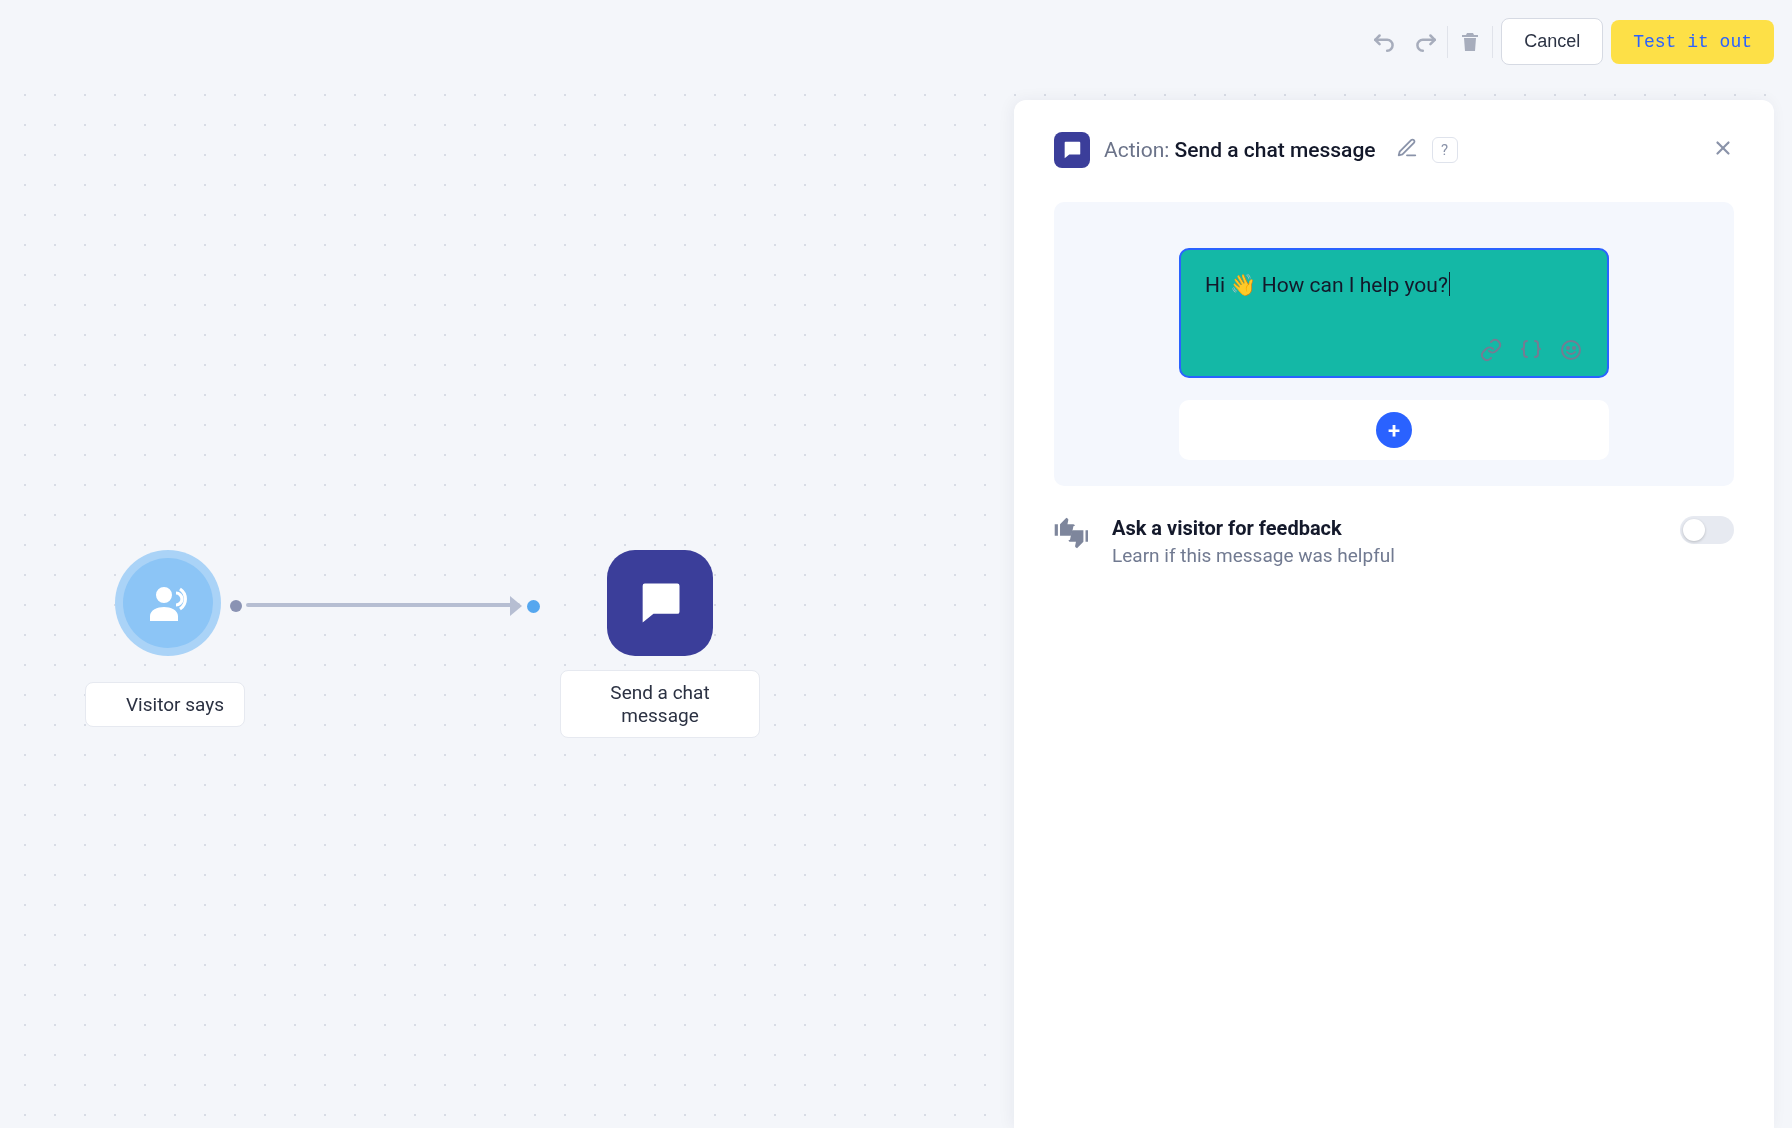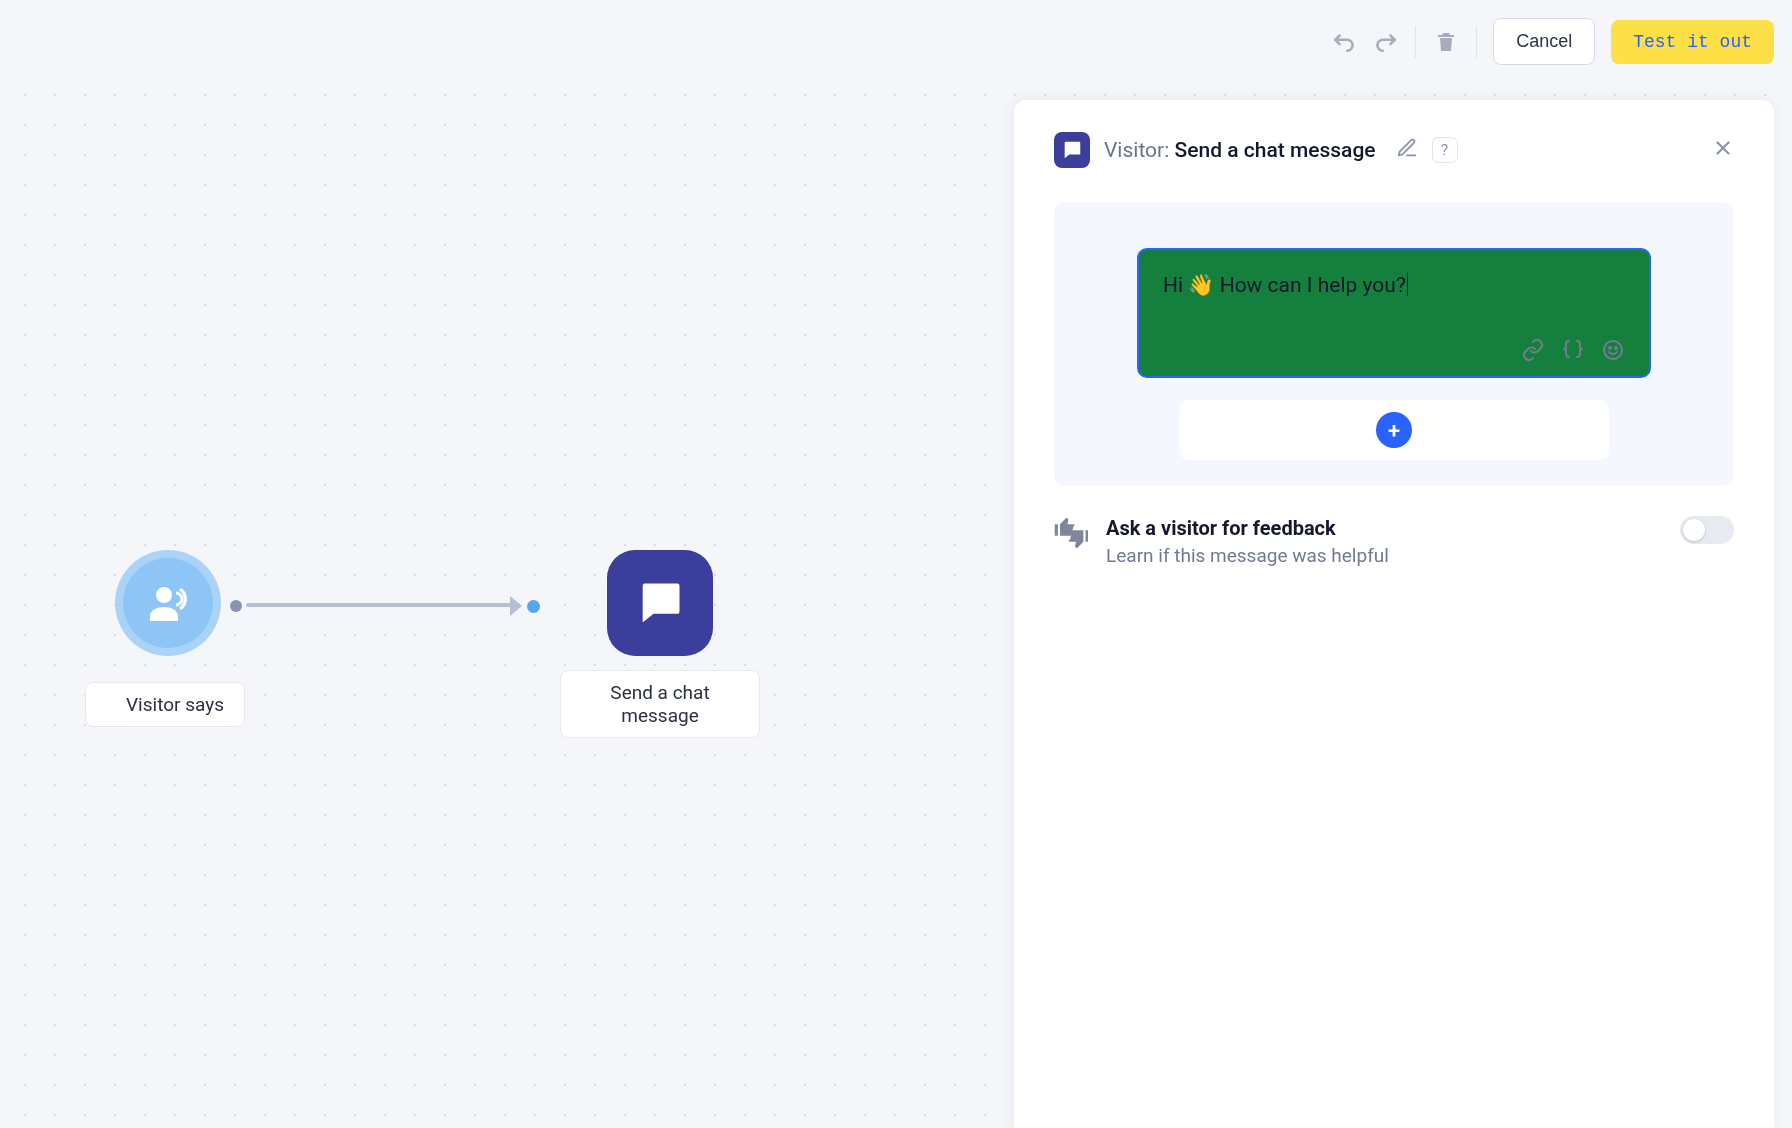--- a/index.html
+++ b/index.html
@@ -24,21 +24,21 @@
     background-position: 10px 10px;
   }
 
   
   .toolbar {
     position: absolute;
     top: 18px;
     right: 18px;
     display: flex;
     align-items: center;
-    gap: 16px;
+    gap: 8px;
     justify-content: space-between;
   }
   .toolbar-group {
     display: flex;
     align-items: center;
     gap: 12px;
   }
   .divider {
     width: 1px;
     height: 32px;
@@ -255,23 +255,23 @@
     margin-top: 34px;
     background: #f4f7fd;
     border-radius: 10px;
     padding: 46px 0 26px 0;
     display: flex;
     flex-direction: column;
     align-items: center;
     gap: 22px;
   }
   .message-box {
-    width: 514px;
+    width: 430px;
     min-height: 130px;
-    background: #15803d;
+    background: #14b8a6;
     border: 2px solid #2a62ff;
     border-radius: 10px;
     padding: 22px 24px 14px 24px;
     display: flex;
     flex-direction: column;
     position: relative;
   }
   .message-text {
     font-size: 21px;
     color: #13182a;
@@ -312,21 +312,21 @@
     color: #fff;
     display: flex; align-items: center; justify-content: center;
     font-size: 22px;
     font-weight: 600;
   }
 
   .feedback-row {
     margin-top: 30px;
     display: flex;
     align-items: flex-start;
-    gap: 18px;
+    gap: 24px;
   }
   .thumbs-icon {
     color: #7e869c;
   }
   .feedback-text .title {
     font-size: 20px;
     font-weight: 700;
     color: #14192b;
     margin-bottom: 4px;
   }
@@ -413,21 +413,21 @@
 </div>
 
 <div class="panel">
   <div class="panel-header">
     <div class="panel-icon">
       <svg viewBox="0 0 24 24">
           <path d="M4 3h16a1 1 0 0 1 1 1v12a1 1 0 0 1-1 1H9l-5 4V4a1 1 0 0 1 1-1zm3 4h10v2H7V7zm0 4h7v2H7v-2z"></path>
         </svg>
     </div>
     <div class="panel-title">
-      <span class="muted">Visitor:</span>
+      <span class="muted">Action:</span>
       <span> </span>
       <span class="strong">Send a chat message</span>
     </div>
     <div class="pencil-btn">
       <svg width="22" height="22" viewBox="0 0 24 24" fill="none" stroke="currentColor" stroke-width="2" stroke-linecap="round" stroke-linejoin="round">
           <path d="M12 20h9"></path>
           <path d="M16.5 3.5a2.12 2.12 0 1 1 3 3L7 19l-4 1 1-4 12.5-12.5z"></path>
         </svg>
     </div>
     <div class="help-badge">?</div>

